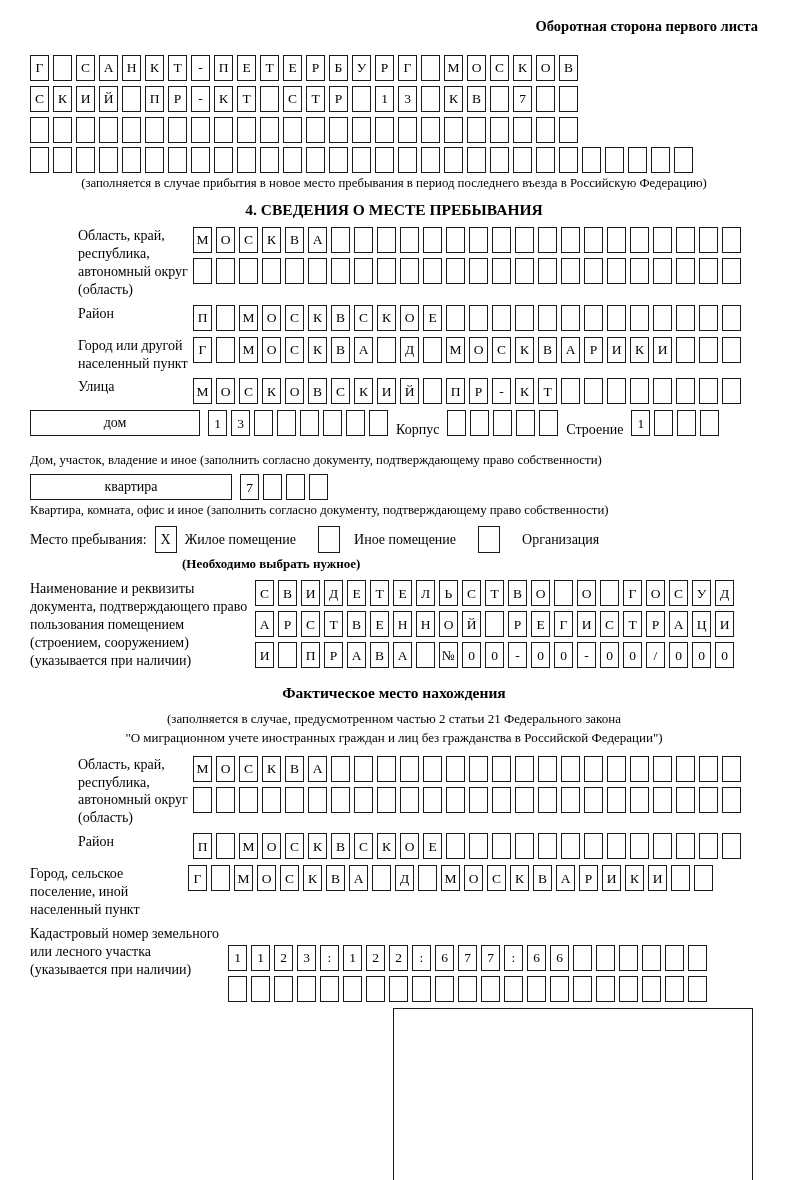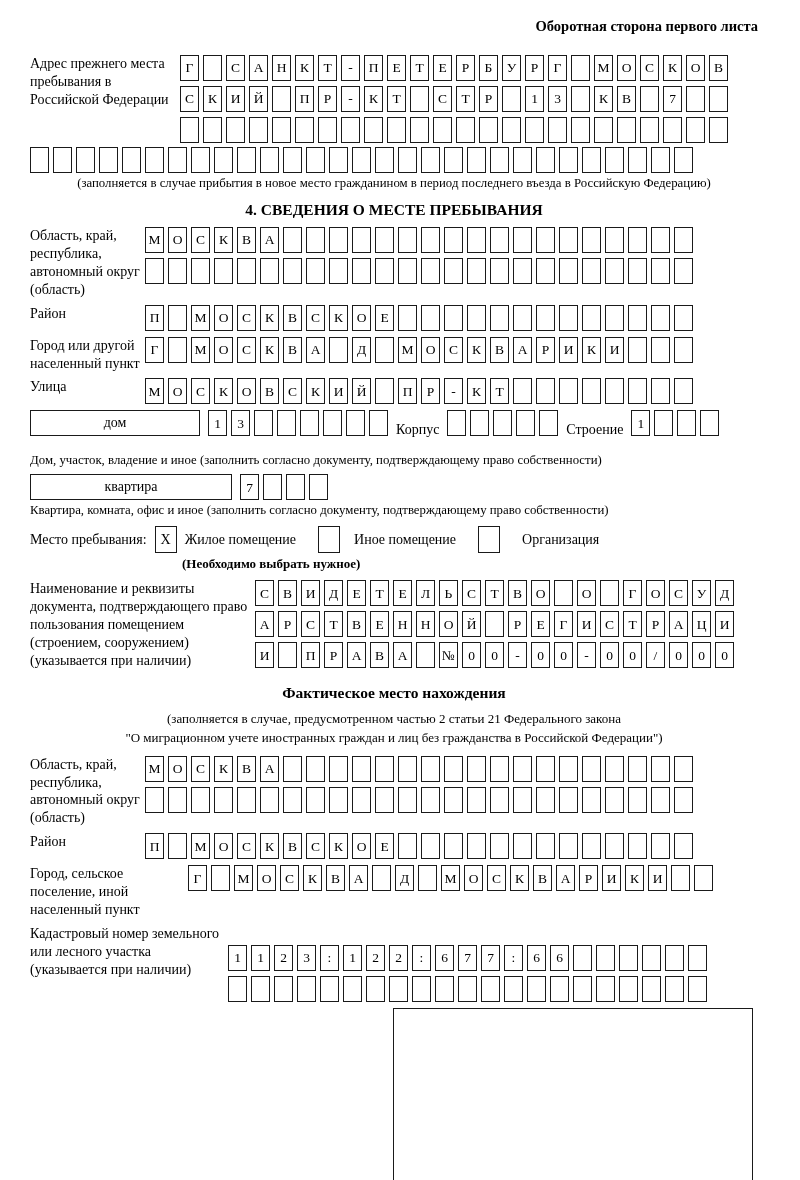--- a/index.html
+++ b/index.html
@@ -9,21 +9,21 @@
     background:#fff;color:#000;
     font-family:"Liberation Serif","DejaVu Serif",serif;
     box-sizing:border-box;
     padding:18px 42px 10px 30px;
     overflow:hidden;
   }
   .hdr-note{text-align:right;font-size:14.5px;margin-bottom:20px;font-weight:bold;}
   .frow{display:flex;align-items:flex-start;}
   .lbl{font-size:14px;line-height:1.28;}
   .lbl-150{width:150px;flex:0 0 150px;}
-  .lbl-115{width:115px;flex:0 0 115px;}
+  .lbl-115{width:115px;flex:0 0 115px;margin-left:48px;}
   .lbl-225{width:225px;flex:0 0 225px;}
   .lbl-198{width:198px;flex:0 0 198px;}
   .grid-rows{display:flex;flex-direction:column;gap:5px;}
   .cells{display:flex;gap:4px;}
   .cell{
     width:17px;height:24px;flex:0 0 auto;
     border:1.6px solid #1a1a1a;
     display:flex;align-items:center;justify-content:center;
     font-size:13.5px;line-height:1;
   }
@@ -52,21 +52,20 @@
   .mt4{margin-top:4px;} .mt6{margin-top:6px;}
 </style>
 </head>
 <body>
 
 <div class="page">
 
   <div class="hdr-note">Оборотная сторона первого листа</div>
 
   <div class="frow">
-    <div class="lbl lbl-150">Адрес прежнего места пребывания в Российской Федерации</div>
     <div class="grid-rows">
       <div class="cells">
           <span class="cell">Г</span>
           <span class="cell"></span>
           <span class="cell">С</span>
           <span class="cell">А</span>
           <span class="cell">Н</span>
           <span class="cell">К</span>
           <span class="cell">Т</span>
           <span class="cell">-</span>
@@ -165,21 +164,21 @@
       <span class="cell"></span>
       <span class="cell"></span>
       <span class="cell"></span>
       <span class="cell"></span>
       <span class="cell"></span>
       <span class="cell"></span>
       <span class="cell"></span>
       <span class="cell"></span>
       <span class="cell"></span>
     </div>
-  <div class="caption caption-center">(заполняется в случае прибытия в новое место гражданином в период последнего въезда в Российскую Федерацию)</div>
+  <div class="caption caption-center">(заполняется в случае прибытия в новое место пребывания в период последнего въезда в Российскую Федерацию)</div>
 
   <div class="sec-title">4. СВЕДЕНИЯ О МЕСТЕ ПРЕБЫВАНИЯ</div>
 
   <div class="frow">
     <div class="lbl lbl-115">Область, край, республика, автономный округ (область)</div>
     <div class="grid-rows">
       <div class="cells">
           <span class="cell">М</span>
           <span class="cell">О</span>
           <span class="cell">С</span>

